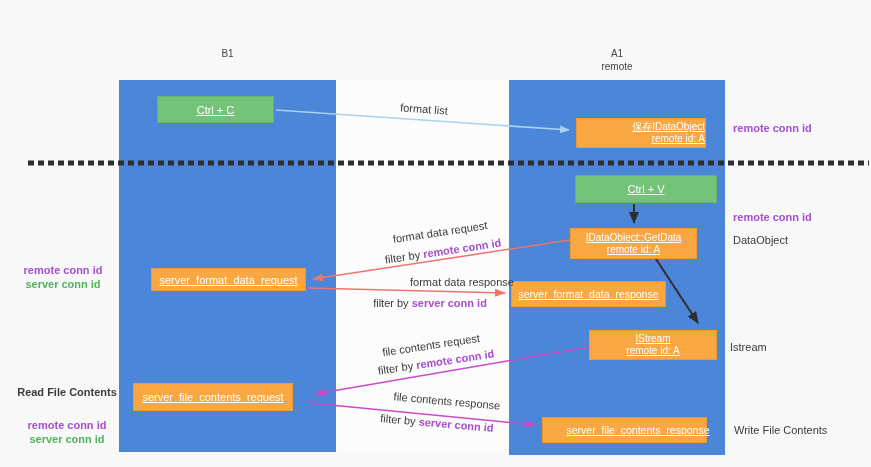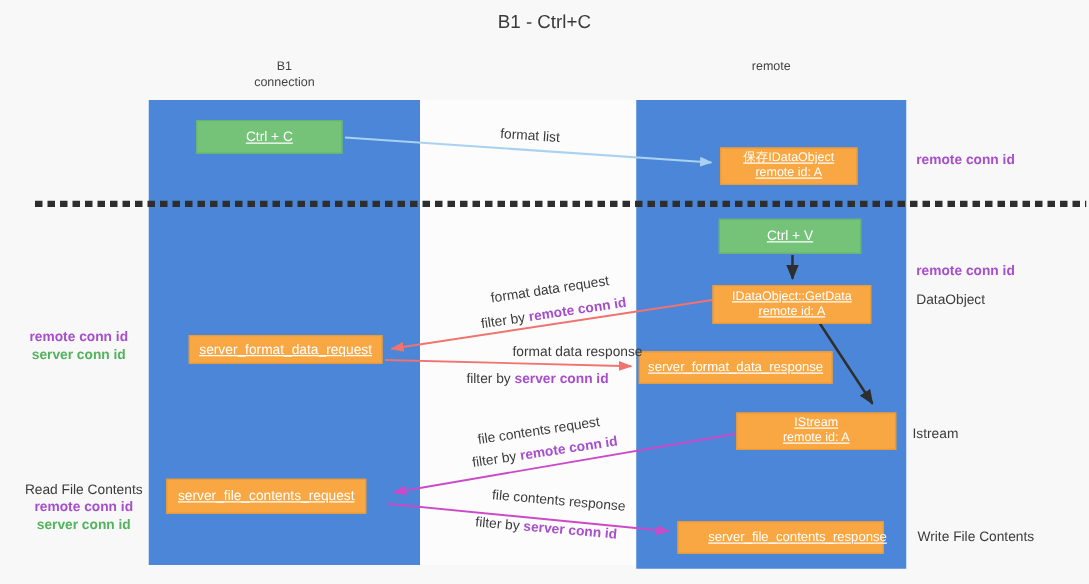--- a/index.html
+++ b/index.html
@@ -54,28 +54,27 @@
   .st-blue{stroke:var(--arrow-blue);stroke-width:1.6;fill:none;}
   .st-salmon{stroke:var(--arrow-salmon);stroke-width:1.5;fill:none;}
   .st-magenta{stroke:var(--arrow-magenta);stroke-width:1.5;fill:none;}
   .st-black{stroke:var(--arrow-black);stroke-width:2;fill:none;}
   .st-dash{stroke:var(--arrow-black);stroke-width:5;stroke-dasharray:6 4;fill:none;}
 </style>
 </head>
 <body>
 
 <div class="abs title">
-  <div>B1 - Ctrl+C</div>
 </div>
 
 <div class="abs lane-header" style="left:119px;width:217px;">
   <div>B1</div>
-  <div>connection</div>
 </div>
 <div class="abs lane-header" style="left:509px;width:216px;">
+  <div>A1</div>
   <div>remote</div>
 </div>
 
 <div class="abs channel"></div>
 <div class="abs lane" style="left:119px;width:217px;height:372px;"></div>
 <div class="abs lane" style="left:509px;width:216px;height:375px;"></div>
 
 <svg class="overlay">
   <defs>
     <marker id="mh-blue" markerUnits="userSpaceOnUse" markerWidth="10" markerHeight="8" refX="9" refY="4" orient="auto">
@@ -97,25 +96,25 @@
   <line class="st-salmon" x1="570" y1="240" x2="313" y2="279" marker-end="url(#mh-salmon)"></line>
   <line class="st-salmon" x1="308" y1="288" x2="505" y2="293" marker-end="url(#mh-salmon)"></line>
   <line class="st-black" x1="656" y1="259" x2="698" y2="323" marker-end="url(#mh-black)"></line>
   <line class="st-magenta" x1="589" y1="347" x2="315" y2="394" marker-end="url(#mh-magenta)"></line>
   <line class="st-magenta" x1="310" y1="403" x2="535" y2="425" marker-end="url(#mh-magenta)"></line>
 </svg>
 
 <div class="abs node green" style="left:157px;top:96px;width:117px;height:27px;">
   <div>Ctrl + C</div>
 </div>
-<div class="abs node orange two-line" style="left:576px;top:118px;width:110px;height:30px;">
+<div class="abs node orange two-line" style="left:576px;top:118px;width:130px;height:30px;align-items:flex-end;">
   <div>保存IDataObject</div>
   <div class="l2">remote id: A</div>
 </div>
-<div class="abs node green" style="left:575px;top:175px;width:114px;height:28px;">
+<div class="abs node green" style="left:575px;top:175px;width:142px;height:28px;">
   <div>Ctrl + V</div>
 </div>
 <div class="abs node orange two-line" style="left:570px;top:228px;width:127px;height:31px;">
   <div>IDataObject::GetData</div>
   <div class="l2">remote id: A</div>
 </div>
 <div class="abs node orange" style="left:151px;top:268px;width:155px;height:23px;">
   <div>server_format_data_request</div>
 </div>
 <div class="abs node orange" style="left:511px;top:281px;width:155px;height:26px;font-size:10.5px;">
@@ -136,21 +135,21 @@
 <div class="abs side-label purple-bold" style="left:733px;top:211px;">remote conn id</div>
 <div class="abs side-label dark" style="left:733px;top:234px;">DataObject</div>
 <div class="abs side-label dark" style="left:730px;top:341px;">Istream</div>
 <div class="abs side-label dark" style="left:734px;top:424px;">Write File Contents</div>
 
 <div class="abs" style="left:18px;top:263px;width:90px;text-align:center;line-height:14px;">
   <div class="side-label purple-bold">remote conn id</div>
   <div class="side-label green-bold">server conn id</div>
 </div>
 <div class="abs" style="left:16px;top:385px;width:102px;text-align:center;line-height:14px;">
-  <div class="side-label dark" style="margin-bottom:0;">Read File Contents</div>
+  <div class="side-label dark" style="margin-bottom:19px;font-weight:bold;">Read File Contents</div>
   <div class="side-label purple-bold">remote conn id</div>
   <div class="side-label green-bold">server conn id</div>
 </div>
 
 <div class="abs edge-label rot-sl" style="left:424px;top:109px;">format list</div>
 
 <div class="abs edge-label rot-up" style="left:440px;top:232px;">format data request</div>
 <div class="abs edge-label rot-up" style="left:443px;top:251px;">
   <span>filter by</span>
   <span class="purple-bold">remote conn id</span>

